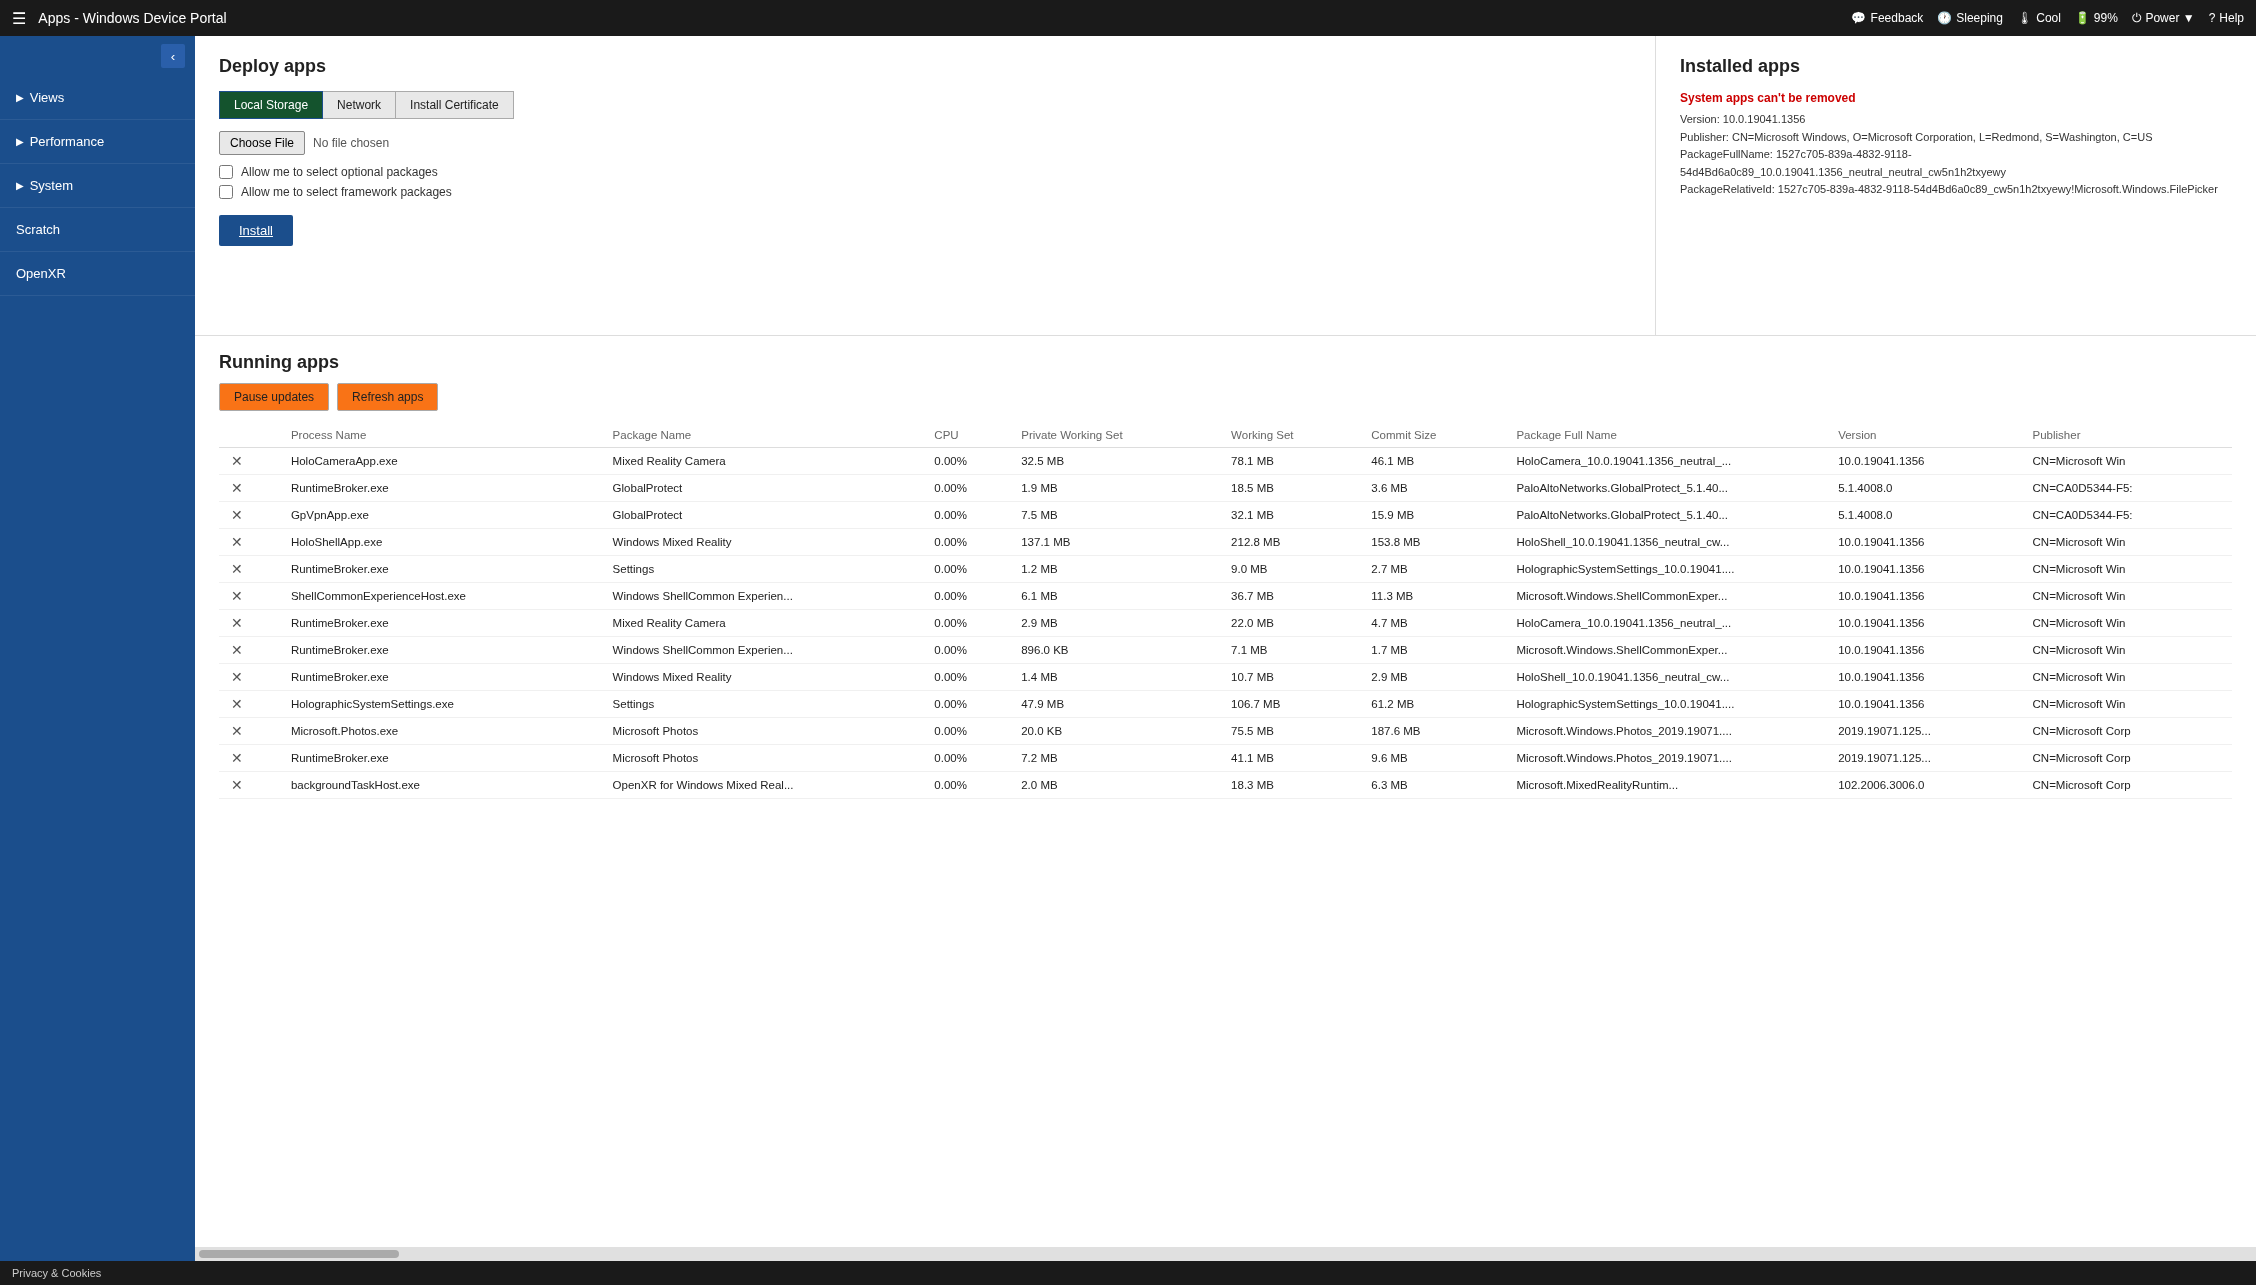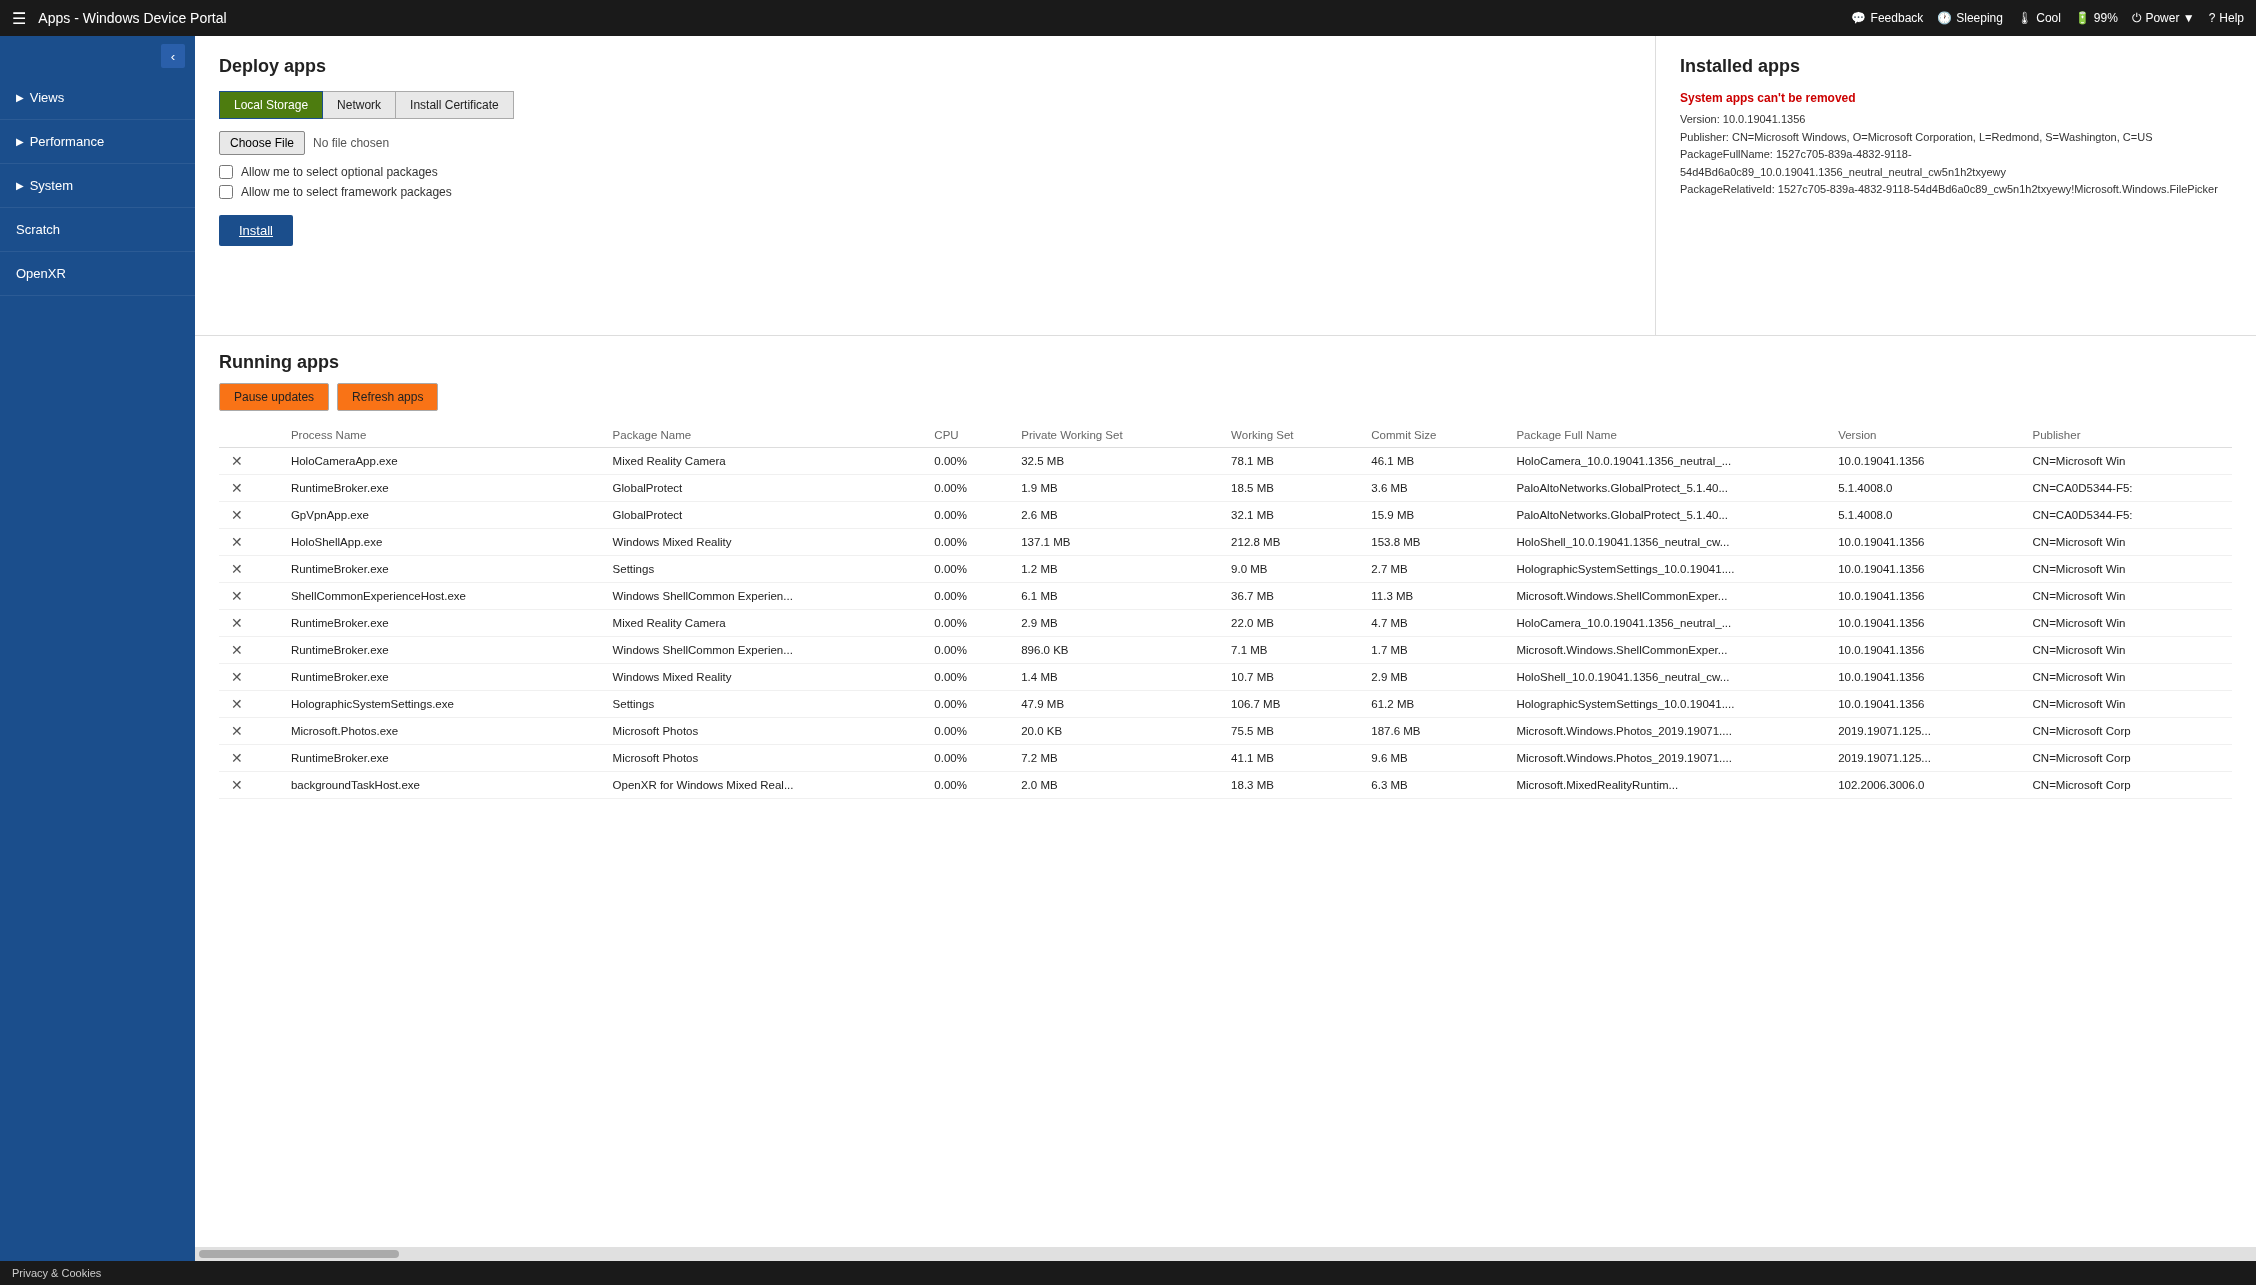--- a/index.html
+++ b/index.html
@@ -27,21 +27,21 @@
 
     
     #top-section { display: flex; border-bottom: 1px solid #ddd; min-height: 300px; }
 
     
     #deploy-panel { flex: 1; padding: 20px 24px; border-right: 1px solid #ddd; }
     #deploy-panel h2 { font-size: 18px; font-weight: 600; margin-bottom: 14px; color: #222; }
 
     .tab-row { display: flex; gap: 0; margin-bottom: 12px; }
     .tab-btn { padding: 6px 14px; border: 1px solid #aaa; background: #e8e8e8; cursor: pointer; font-size: 12px; color: #222; }
-    .tab-btn.active { background: #4d7c0f; color: #fff; border-color: #1b4e8c; }
+    .tab-btn.active { background: #14532d; color: #fff; border-color: #1b4e8c; }
     .tab-btn:not(:first-child) { border-left: none; }
 
     .select-pkg-label { font-size: 12px; color: #444; margin-bottom: 8px; }
     .file-row { display: flex; align-items: center; gap: 8px; margin-bottom: 10px; }
     .choose-file-btn { padding: 4px 10px; border: 1px solid #888; background: #e8e8e8; cursor: pointer; font-size: 12px; border-radius: 2px; }
     .no-file-label { font-size: 12px; color: #555; }
 
     .checkbox-row { display: flex; align-items: center; gap: 8px; margin-bottom: 6px; }
     .checkbox-row input[type=checkbox] { width: 14px; height: 14px; }
     .checkbox-row label { font-size: 12px; color: #333; }
@@ -200,21 +200,21 @@
       <td>3.6 MB</td>
       <td title="PaloAltoNetworks.GlobalProtect_5.1.40...">PaloAltoNetworks.GlobalProtect_5.1.40...</td>
       <td>5.1.4008.0</td>
       <td>CN=CA0D5344-F5:</td>
     </tr>
               <tr>
       <td><button class="kill-btn">✕</button></td>
       <td title="GpVpnApp.exe">GpVpnApp.exe</td>
       <td title="GlobalProtect">GlobalProtect</td>
       <td>0.00%</td>
-      <td>2.6 MB</td>
+      <td>7.5 MB</td>
       <td>32.1 MB</td>
       <td>15.9 MB</td>
       <td title="PaloAltoNetworks.GlobalProtect_5.1.40...">PaloAltoNetworks.GlobalProtect_5.1.40...</td>
       <td>5.1.4008.0</td>
       <td>CN=CA0D5344-F5:</td>
     </tr>
               <tr>
       <td><button class="kill-btn">✕</button></td>
       <td title="HoloShellApp.exe">HoloShellApp.exe</td>
       <td title="Windows Mixed Reality">Windows Mixed Reality</td>

